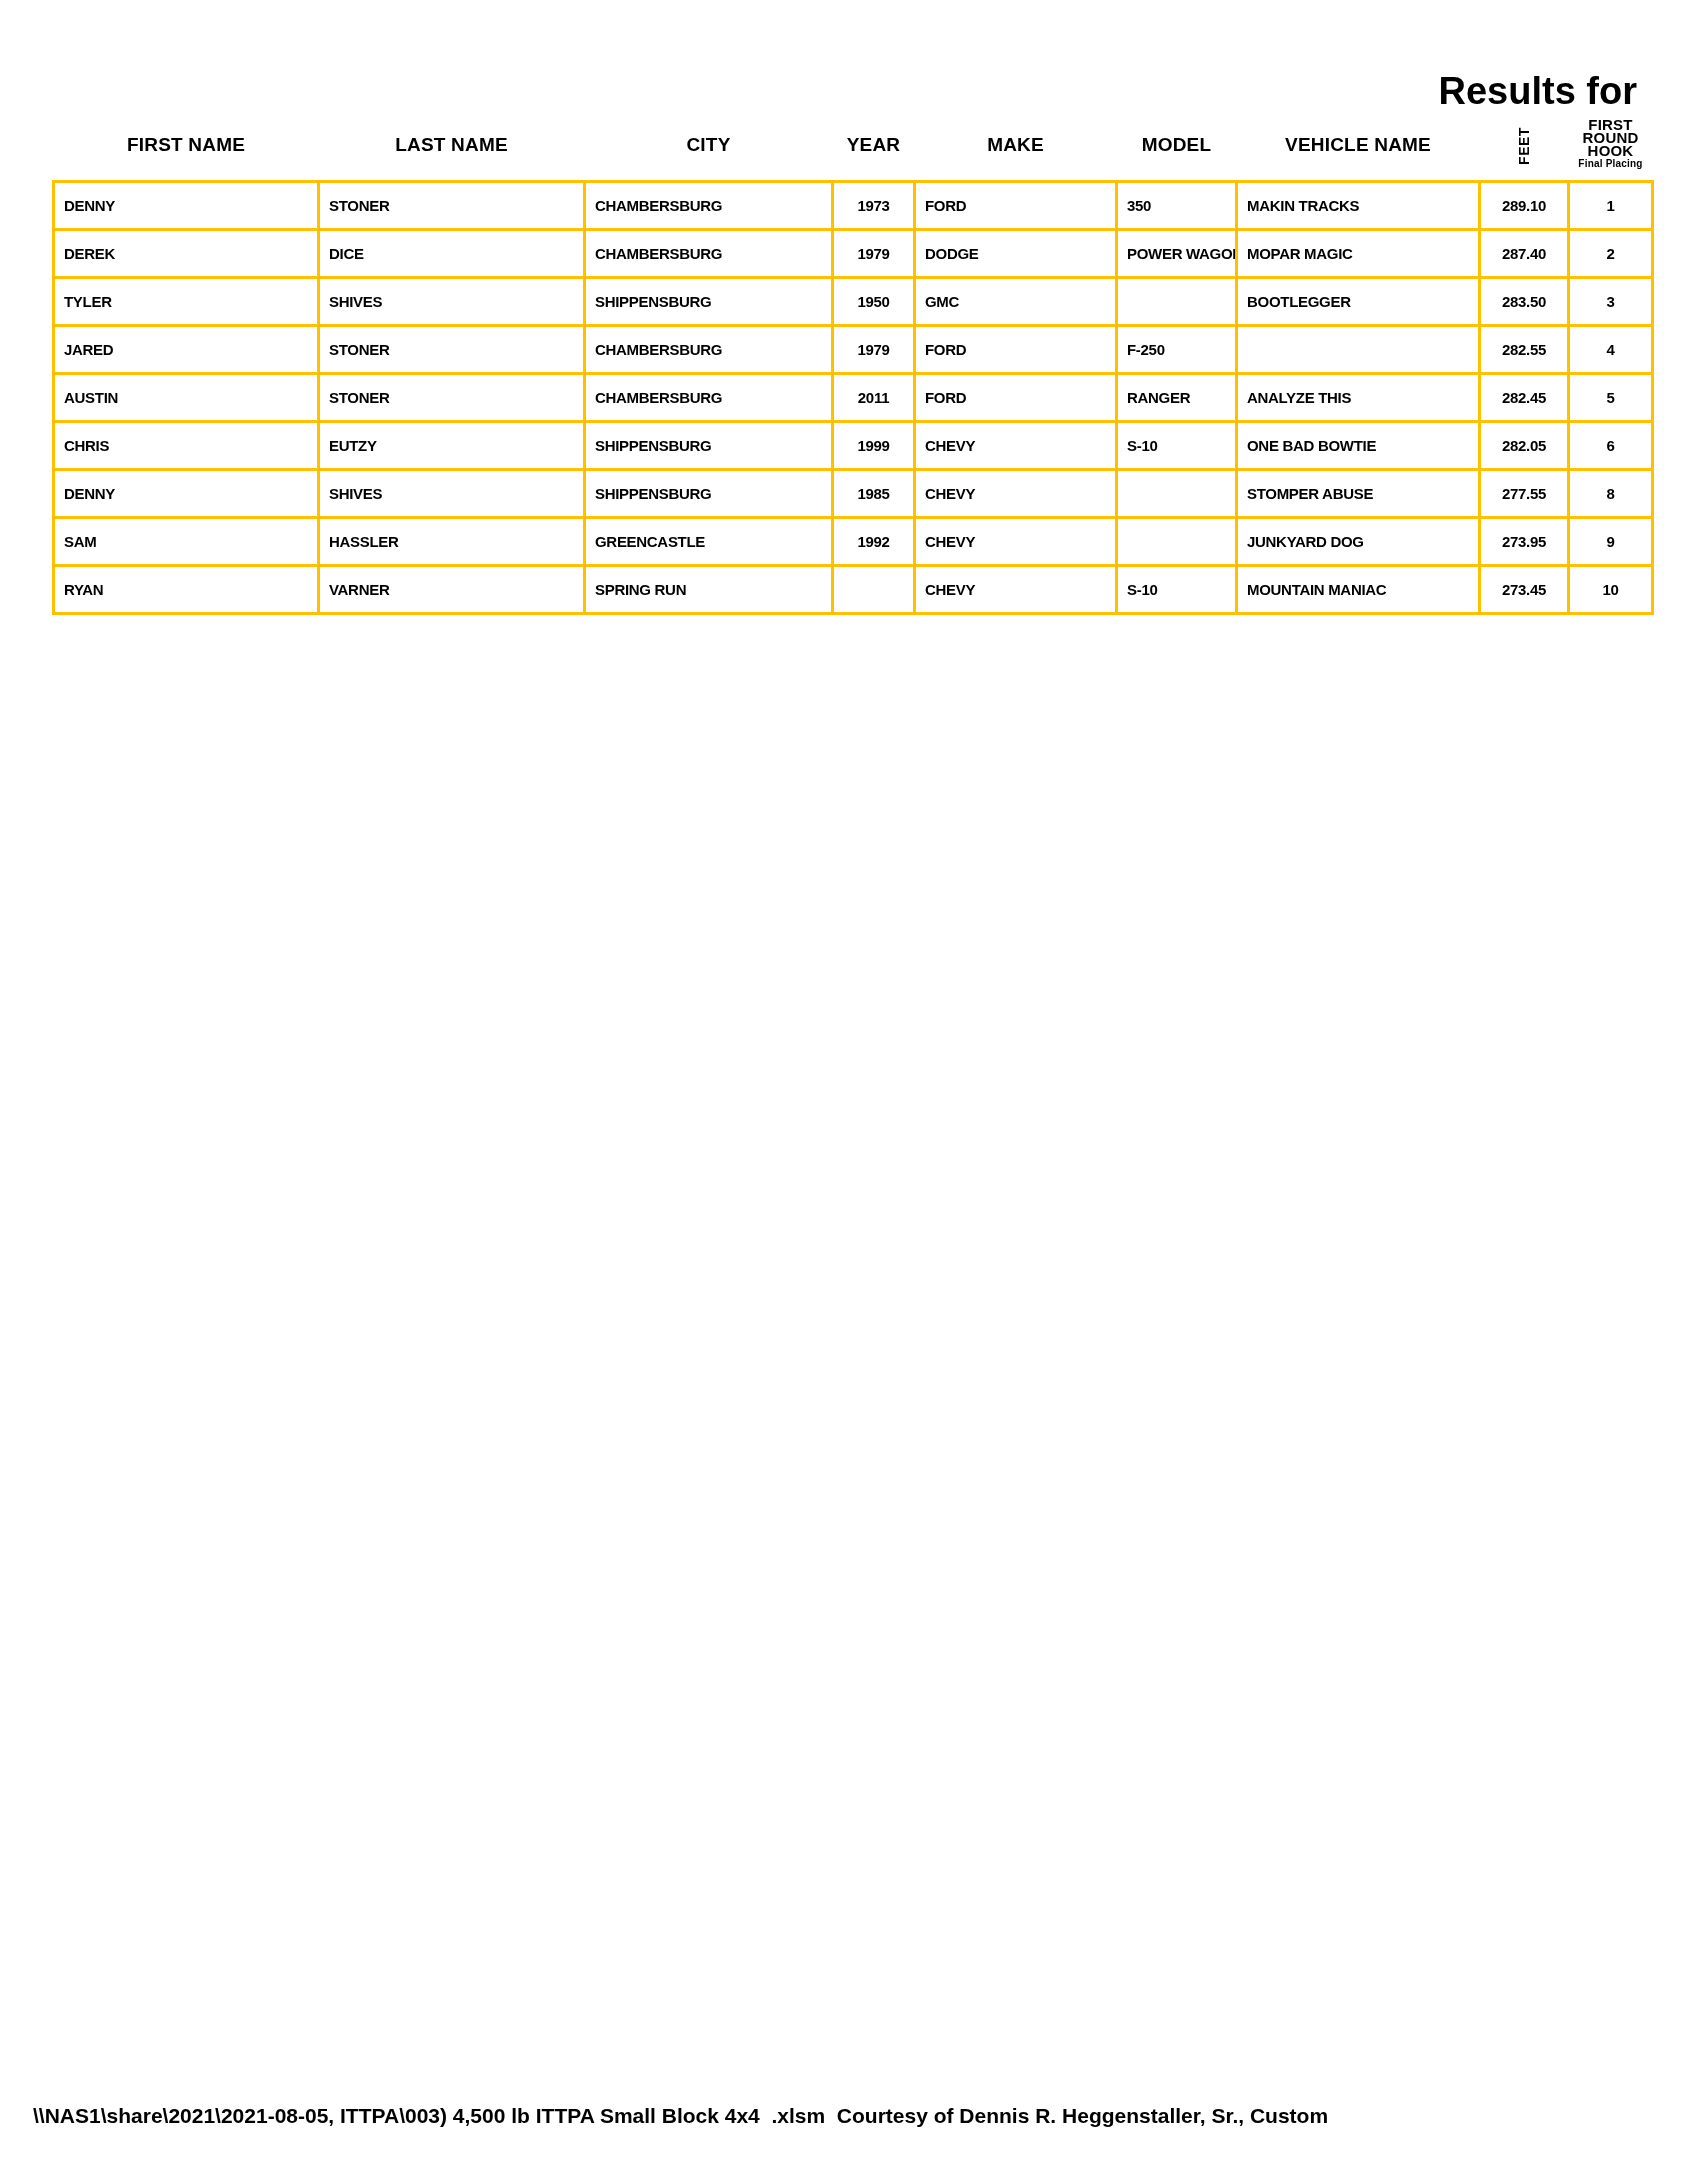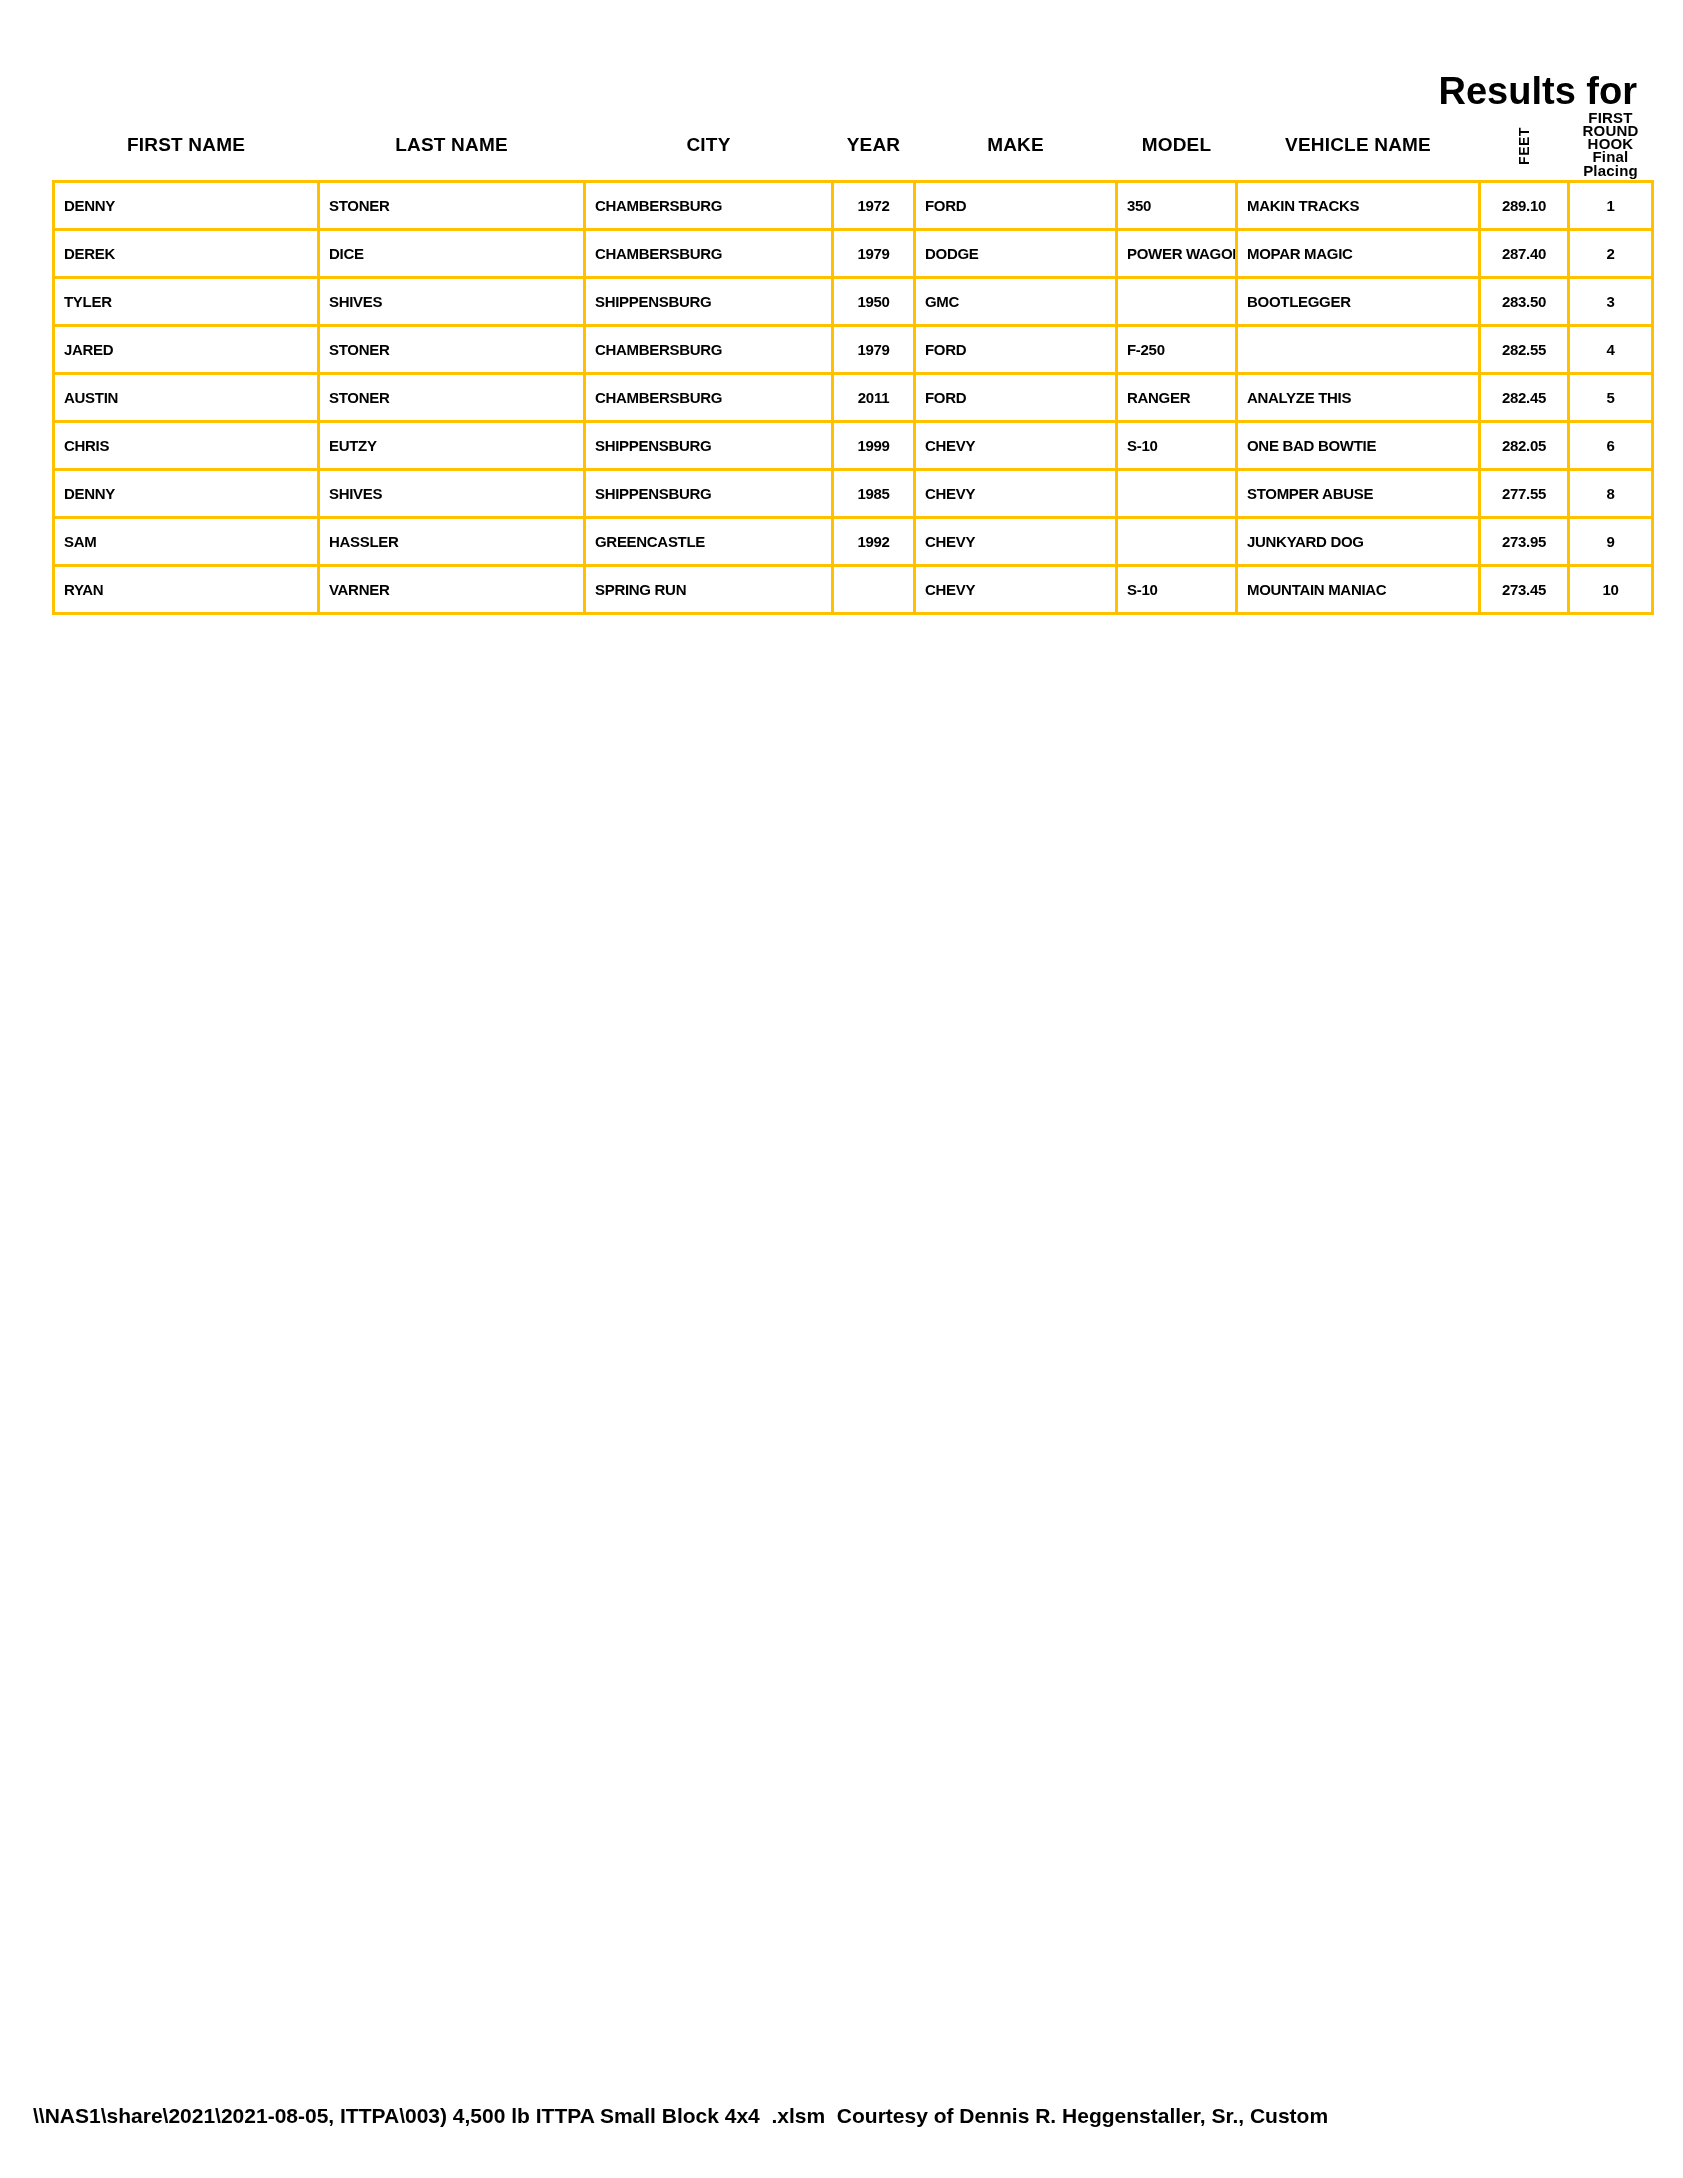--- a/index.html
+++ b/index.html
@@ -42,21 +42,21 @@
   }
   th.feet-th .rot {
     display: inline-block;
     transform: rotate(-90deg);
     font-size: 14px; font-weight: bold;
     letter-spacing: 0.5px;
     white-space: nowrap;
   }
   th.placing-th { vertical-align: middle; }
   th.placing-th .p1 { font-size: 15px; line-height: 13px; font-weight: bold; }
-  th.placing-th .p2 { font-size: 15px;   line-height: 14px; font-weight: bold; }
+  th.placing-th .p2 { font-size: 10px;   line-height: 14px; font-weight: bold; }
   tbody td {
     border: 3px solid var(--border-color);
     height: 48px;
     font-size: 15px; font-weight: bold;
     letter-spacing: -0.3px;
     vertical-align: middle;
     padding: 0 0 0 9px;
     overflow: hidden; white-space: nowrap;
   }
   tbody td.ac { text-align: center; padding: 0; }
@@ -102,21 +102,21 @@
           <div class="p1">HOOK</div>
           <div class="p2">Final Placing</div>
         </th>
       </tr>
     </thead>
     <tbody id="rows">
         <tr>
           <td>DENNY</td>
           <td>STONER</td>
           <td>CHAMBERSBURG</td>
-          <td class="ac">1972</td>
+          <td class="ac">1973</td>
           <td>FORD</td>
           <td>350</td>
           <td>MAKIN TRACKS</td>
           <td class="ac">289.10</td>
           <td class="ac">1</td>
         </tr>
         <tr>
           <td>DEREK</td>
           <td>DICE</td>
           <td>CHAMBERSBURG</td>

